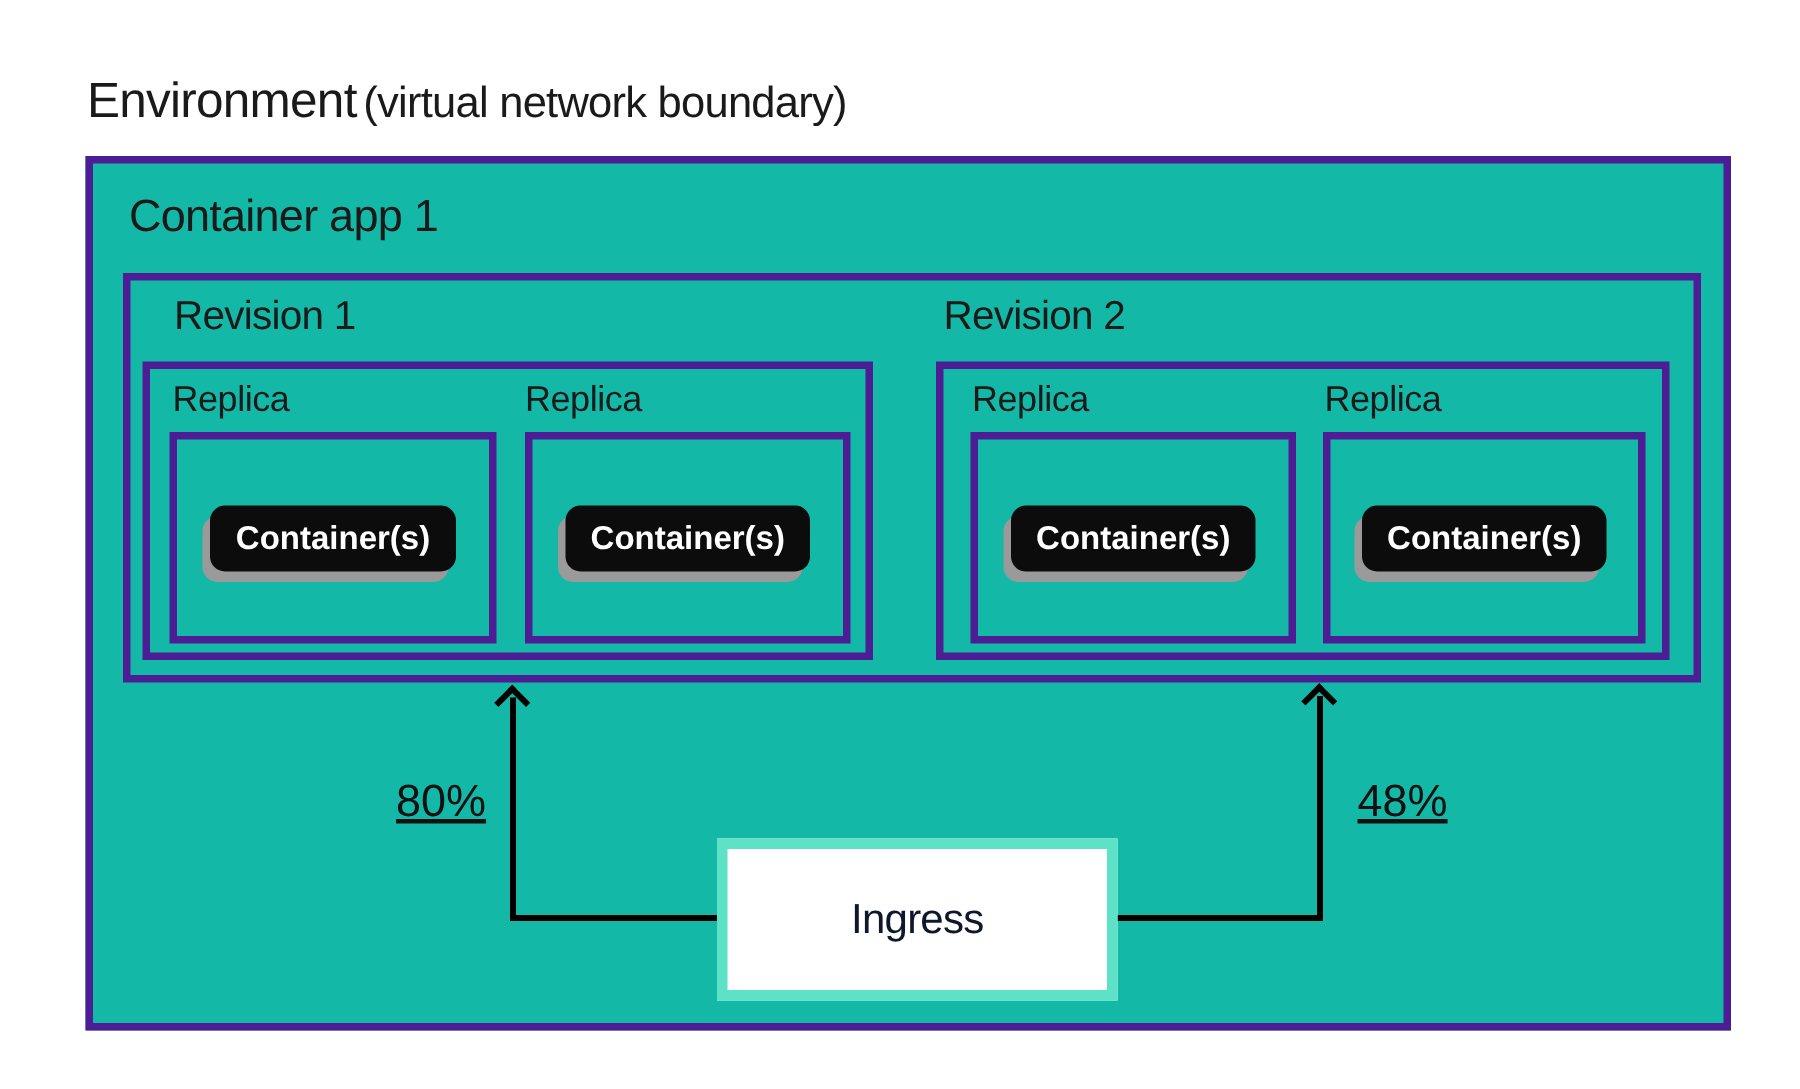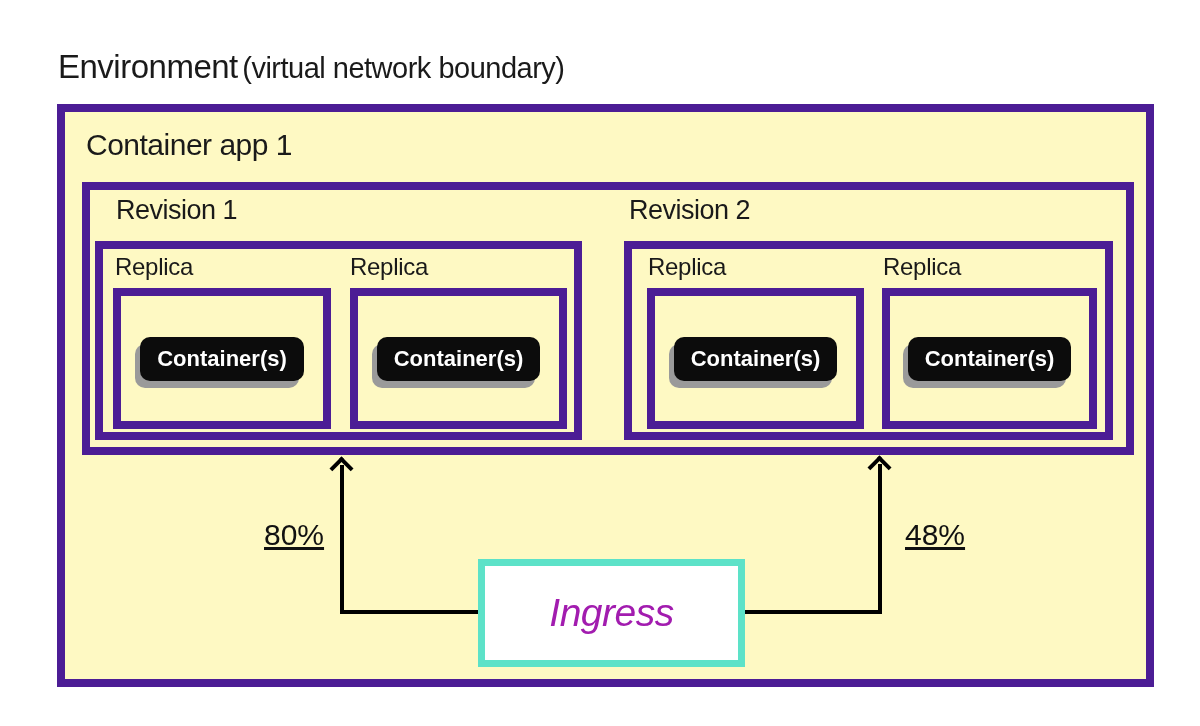--- a/index.html
+++ b/index.html
@@ -13,21 +13,21 @@
   .env-title { left:58px; top:48px; white-space:nowrap; }
   .env-title .main { font-size:33px; letter-spacing:-0.5px; }
   .env-title .qualifier { font-size:29px; letter-spacing:-0.5px; }
   .app-label { left:86px; top:128px; font-size:30px; letter-spacing:-0.5px; }
   .revision-label { top:195px; font-size:27px; letter-spacing:-0.5px; }
   .rev1-label { left:96px;margin-left:20px; }
   .rev2-label { left:629px;text-align:center; }
   .replica-label { top:253px; font-size:24px; letter-spacing:-0.3px; }
 
   
-  .box { border:8px solid #4c1d95; background:#fef9c3; box-sizing:border-box; }
+  .box { border:5px solid #4c1d95; background:#14b8a6; box-sizing:border-box; }
   .env-box { left:57px; top:104px; width:1097px; height:583px; }
   .app-box { left:82px; top:182px; width:1052px; height:273px; }
   .rev-box { top:241px; height:199px; }
   .rev1-box { left:95px; width:487px; }
   .rev2-box { left:624px; width:489px; }
   .replica-box {
     top:288px; height:141px;
     display:flex; align-items:center; justify-content:center;
   }
 
@@ -48,21 +48,21 @@
     transform:rotate(45deg); box-sizing:border-box;
   }
   .pct-label { top:518px; font-size:30px; color:#111111;text-decoration:underline; }
 
   
   .ingress-box {
     left:478px; top:559px; width:267px; height:108px;
     border:7px solid #5de2c8; background:#ffffff; box-sizing:border-box;
     display:flex; align-items:center; justify-content:center;
   }
-  .ingress-box span { font-size:39px; letter-spacing:-0.5px; color:#a21caf;font-style:italic; }
+  .ingress-box span { font-size:28px; letter-spacing:-0.5px; color:#0f172a; }
 </style>
 </head>
 <body>
 
 <div class="canvas">
 
   <div class="abs env-title">
     <span class="main">Environment</span>
     <span class="qualifier">(virtual network boundary)</span>
   </div>

